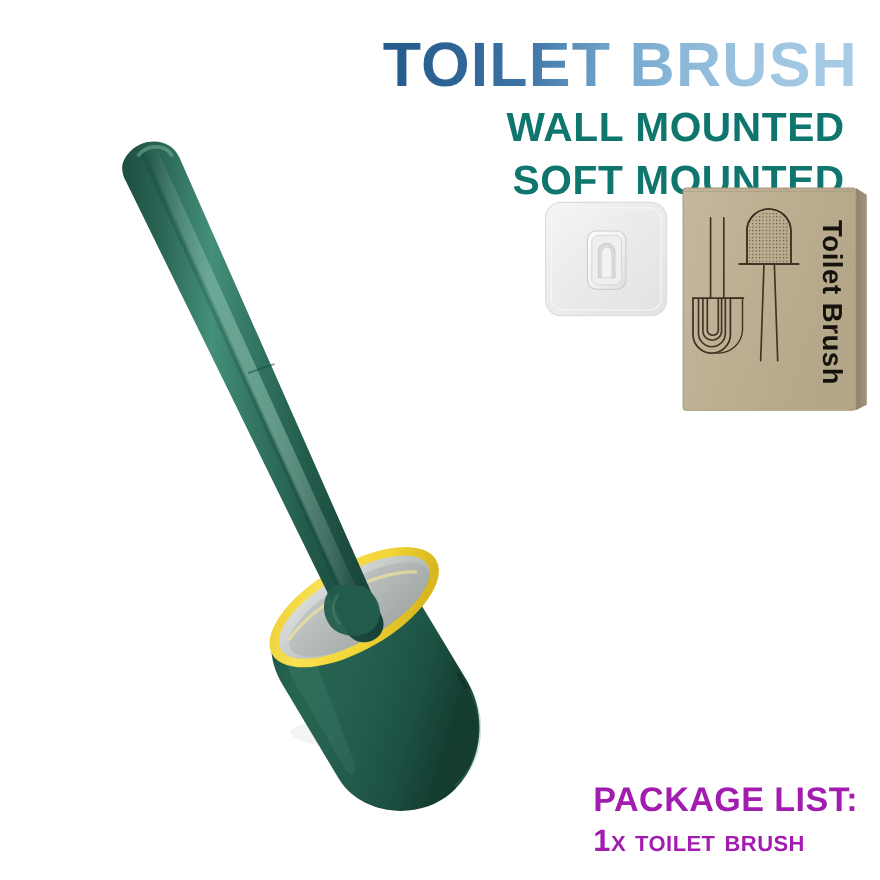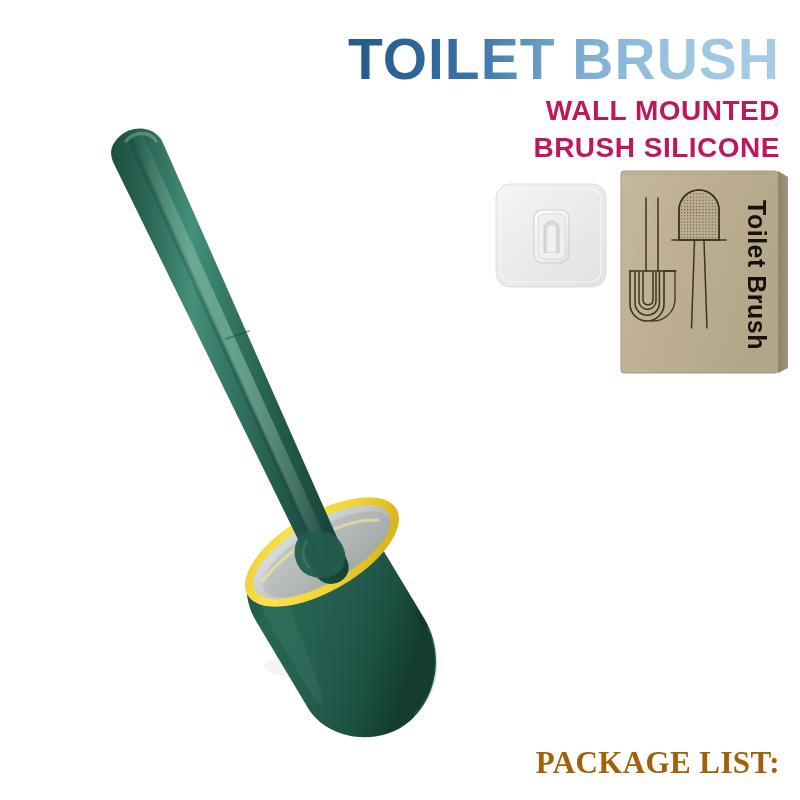--- a/index.html
+++ b/index.html
@@ -39,36 +39,35 @@
         #87b4d6 60%,
         #9cc4e1 76%,
         #a8cce5 100%);
     -webkit-background-clip: text;
     background-clip: text;
     color: transparent;
     -webkit-text-fill-color: transparent;
     display: inline-block;
   }
   .subtitle {
-    font-size: 28px;
+    font-size: 37px;
     font-weight: bold;
     letter-spacing: 0.5px;
-    color: #be185d;
+    color: #0f766e;
     line-height: 1.18;
-    margin: 4px 0 0 0;
+    margin: 4px 12px 0 0;
   }
 
   
   .package-block {
     position: absolute;
     right: 20px;
     bottom: 18px;
     text-align: left;
-    color: #a16207;
-    font-family: Liberation Serif, serif;
+    color: #a21caf;
   }
   .package-title {
     font-size: 31px;
     font-weight: bold;
     letter-spacing: 0.4px;
     line-height: 1.18;
   }
   .package-line {
     font-size: 28px;
     font-weight: bold;
@@ -107,21 +106,21 @@
   }
 
   svg { display: block; overflow: visible; }
 </style>
 </head>
 <body>
 
 <div class="headings">
   <div class="title">TOILET BRUSH</div>
   <div class="subtitle">WALL MOUNTED</div>
-  <div class="subtitle">BRUSH SILICONE</div>
+  <div class="subtitle">SOFT MOUNTED</div>
 </div>
 
 <div class="hook">
   <svg viewBox="0 0 120 112" width="120" height="112">
     <defs>
       <linearGradient id="padGrad" x1="0" y1="0" x2="1" y2="1">
         <stop offset="0%" stop-color="#f6f6f6"></stop>
         <stop offset="45%" stop-color="#ececec"></stop>
         <stop offset="100%" stop-color="#e2e2e2"></stop>
       </linearGradient>
@@ -333,13 +332,14 @@
                C 232 444, 232 458, 241 470
                C 253 482, 276 480, 283 467
                C 289 455, 283 440, 270 433 Z" fill="#235c4d" opacity="0.95"></path>
       <path d="M247 441 C 241 450, 242 460, 249 467" fill="none" stroke="#4e947c" stroke-width="2.4" opacity="0.4" stroke-linecap="round"></path>
     </g>
   </svg>
 </div>
 
 <div class="package-block">
   <div class="package-title">PACKAGE LIST:</div>
+  <div class="package-line">1x Toilet Brush</div>
 </div>
 
 </body></html>

